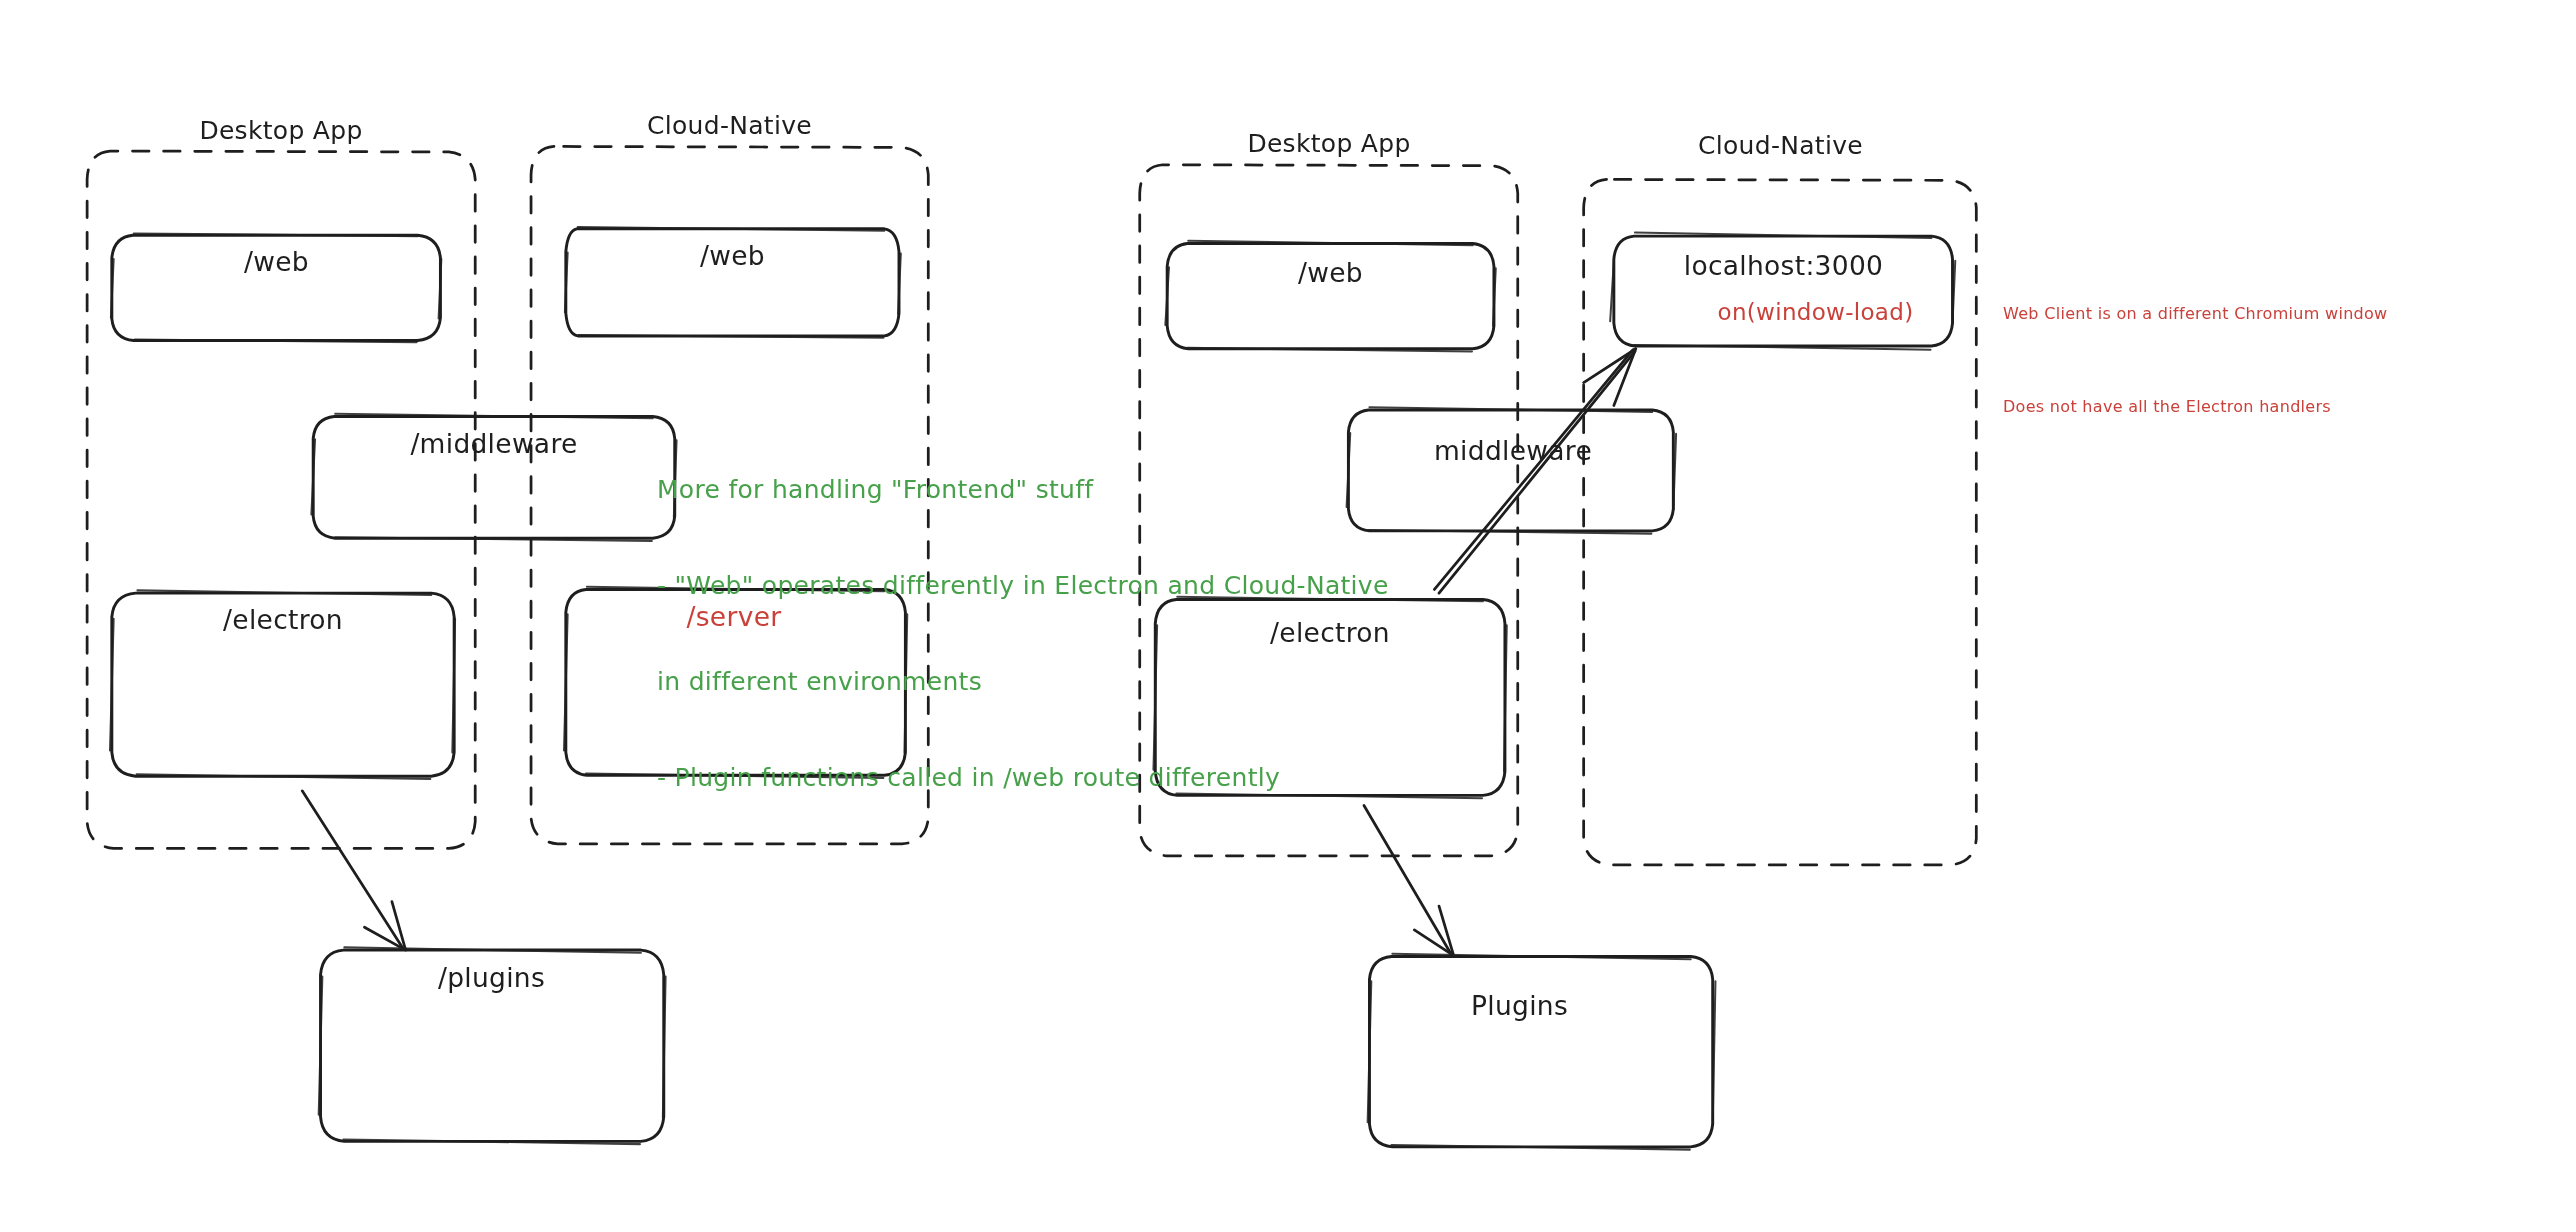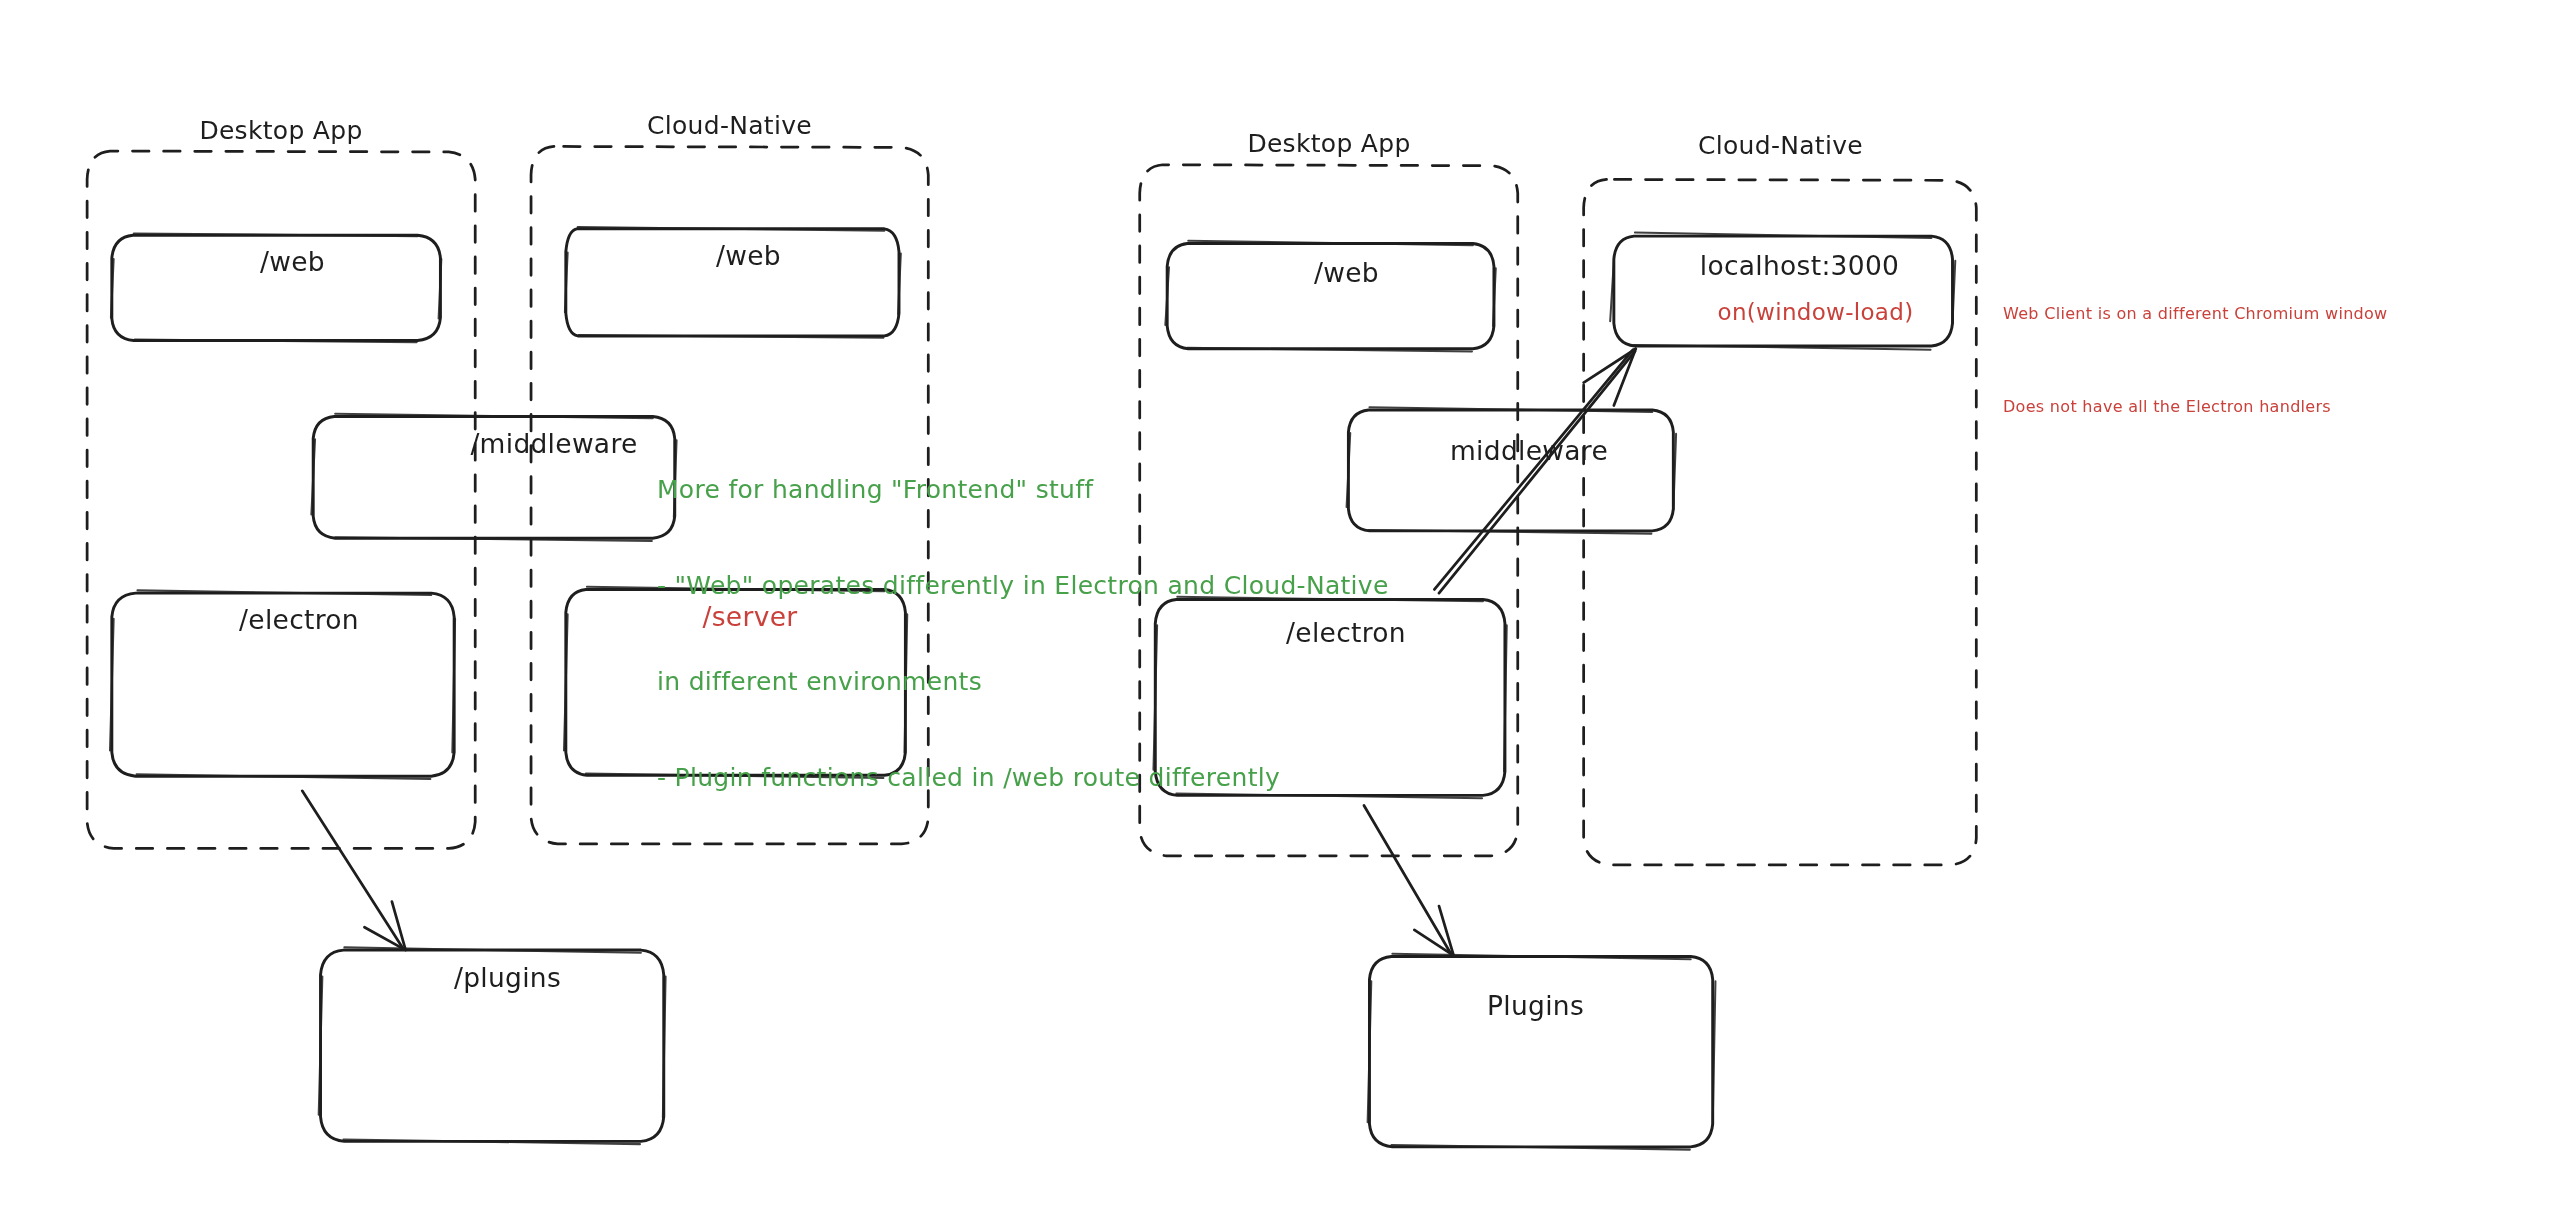--- a/index.html
+++ b/index.html
@@ -31,21 +31,20 @@
     letter-spacing: 0.3px;
     line-height: 1.25;
   }
   .group-title {
     font-size: 25px;
     text-align: center;
   }
   .node-label {
     font-size: 26.5px;
     text-align: center;
-    margin-left: 16px;
   }
   .node-sub {
     font-size: 23px;
     color: #c9413a;
     text-align: center;
     margin-left: 32px;
   }
   .red {
     color: #c9413a;
   }
@@ -118,21 +117,21 @@
     <path stroke-width="3" d="M 1730 418 L 1787 381 M 1763 443 L 1787 381"></path>
 
   </g>
 </svg>
 
 <div class="tx group-title" style="left:87px; top:115px; width:388px;">Desktop App</div>
 <div class="tx group-title" style="left:531px; top:110px; width:397px;">Cloud-Native</div>
 
 <div class="tx node-label" style="left:112px; top:245px; width:329px;">/web</div>
 <div class="tx node-label" style="left:566px; top:239px; width:333px;">/web</div>
-<div class="tx node-label" style="left:313px; top:427px; width:362px;padding-left:44px;">/middleware</div>
+<div class="tx node-label" style="left:313px; top:427px; width:362px;">/middleware</div>
 <div class="tx node-label" style="left:112px; top:603px; width:342px;">/electron</div>
 <div class="tx node-label red" style="left:564px; top:600px; width:340px;">/server</div>
 <div class="tx node-label" style="left:320px; top:961px; width:343px;">/plugins</div>
 
 <div class="tx annot-green" style="left:657px; top:410px;">
   <div>More for handling "Frontend" stuff</div>
   <div>- "Web" operates differently in Electron and Cloud-Native</div>
   <div>in different environments</div>
   <div>- Plugin functions called in /web route differently</div>
 </div>

